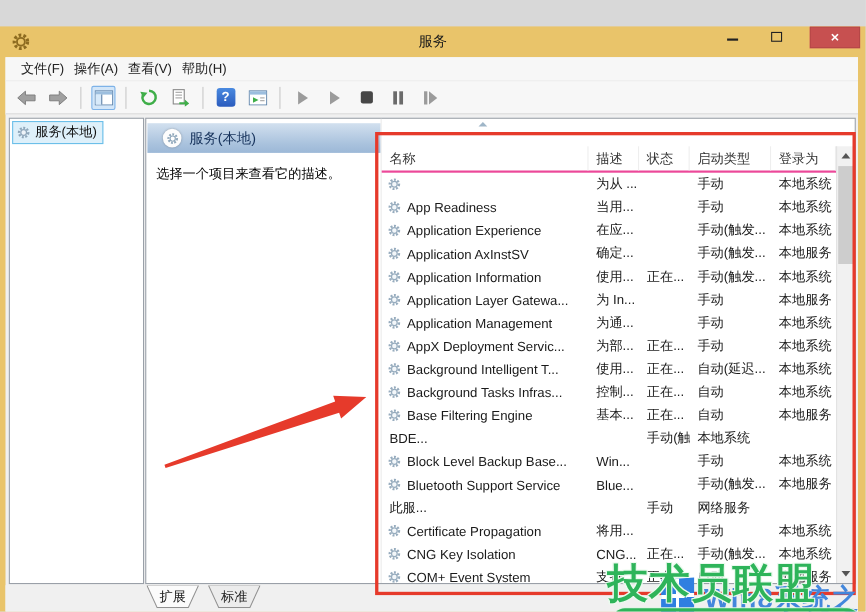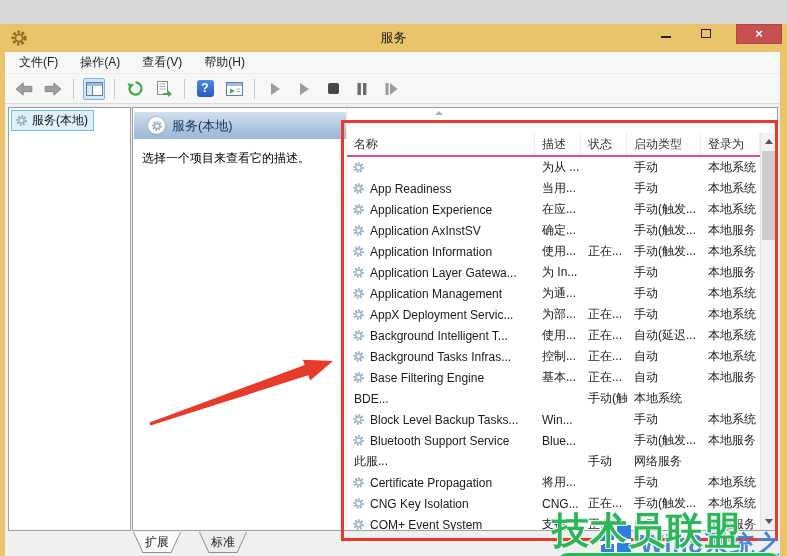--- a/index.html
+++ b/index.html
@@ -11,21 +11,21 @@
   .title-icon { position:absolute; left:10px; top:5px; width:18px; height:18px; }
   .win-title { position:absolute; left:0; right:0; top:0; height:28px; line-height:28px; text-align:center; font-size:13px; color:#1b1b1b; }
   .cap-btn { position:absolute; top:0; height:20px; text-align:center; cursor:default; }
   .btn-min { left:650px; width:32px; } .btn-max { left:690px; width:32px; }
   .btn-min .bar { display:inline-block; width:10px; height:2px; background:#222; margin-top:11px; }
   .btn-max .box { display:inline-block; width:10px; height:9px; border:1.5px solid #222; margin-top:5px; background:transparent; }
   .btn-close { left:736px; width:46px; background:#c75050; color:#fff; font-size:13px; line-height:19px; font-weight:bold; box-shadow:inset 0 0 0 1px #b34646; }
 
   
   .client { position:absolute; left:5px; top:28px; right:7px; bottom:8px; background:#f0f0f0; }
-  .menubar { position:absolute; top:0; left:0; right:0; height:22px; background:#f7f7f7; border-bottom:1px solid #ececec; display:flex; align-items:center; gap:22px; padding-left:14px; font-size:12px; color:#222; }
+  .menubar { position:absolute; top:0; left:0; right:0; height:22px; background:#f7f7f7; border-bottom:1px solid #ececec; display:flex; align-items:center; gap:9px; padding-left:14px; font-size:12px; color:#222; }
   .menu-item { cursor:default; }
   .toolbar { position:absolute; top:22px; left:0; right:0; height:30px; background:#f7f7f7; border-bottom:1px solid #d9d9d9; display:flex; align-items:center; padding-left:8px; gap:7px; }
   .tb-sep { width:1px; height:20px; background:#c9c9c9; margin:0 2px; }
   .tb-btn { width:22px; height:22px; display:flex; align-items:center; justify-content:center; }
   .tb-btn.selected { background:#d3e6f8; border:1px solid #7db2e8; border-radius:2px; }
   .help-box { width:17px; height:17px; background:linear-gradient(#4a8ae0,#2a5bbd); border-radius:3px; color:#fff; font-weight:bold; font-size:12px; text-align:center; line-height:17px; }
 
   
   .tree-panel { position:absolute; left:3px; top:55px; width:123px; height:424px; background:#fff; border:1px solid #9aa0a8; padding:2px; }
   .tree-item { display:inline-flex; align-items:center; gap:4px; font-size:12px; padding:1px 5px 1px 3px; background:#def0fa; border:1px solid #6cbfe9; color:#111; }
@@ -47,21 +47,21 @@
   .svc-name svg { flex:0 0 auto; }
   .vscroll { position:absolute; top:25px; right:0; bottom:0; width:17px; background:#f1f1f1; border-left:1px solid #e3e3e3; }
   .vs-btn { position:absolute; left:0; width:16px; height:17px; display:flex; align-items:center; justify-content:center; }
   .vs-up { top:0; } .vs-down { bottom:0; }
   .tri-up { width:0; height:0; border-left:4px solid transparent; border-right:4px solid transparent; border-bottom:5px solid #555; }
   .tri-down { width:0; height:0; border-left:4px solid transparent; border-right:4px solid transparent; border-top:5px solid #555; }
   .vs-thumb { position:absolute; left:1px; top:18px; width:14px; height:89px; background:#cdcdcd; }
 
   
   .status-strip { position:absolute; left:0; right:0; top:480px; height:40px; background:#f0f0f0; }
-  .tabs { position:absolute; left:128px; top:0; display:flex; gap:18px; }
+  .tabs { position:absolute; left:128px; top:0; display:flex; gap:8px; }
   .tab { position:relative; width:48px; height:21px; clip-path:polygon(0 0,100% 0,80% 100%,20% 100%); background:#8f8f8f; }
   .tab-inner { position:absolute; inset:0 1px 1px 1px; clip-path:polygon(0 0,100% 0,80% 100%,20% 100%); display:flex; align-items:center; justify-content:center; font-size:12px; color:#222; }
   .tab-active .tab-inner { background:#fbfbfb; }
   .tab-inactive .tab-inner { background:#ececec; }
 
   
   .annotation-rect { position:absolute; left:341px; top:96px; width:437px; height:421px; border:3px solid #e63a2b; z-index:50; pointer-events:none; }
   .arrow-svg { position:absolute; inset:0; z-index:51; pointer-events:none; }
   .wm-logo { position:absolute; left:601px; top:502px; width:30px; height:32px; z-index:60; transform:skewY(-4deg); background:linear-gradient(to right,transparent 44%,#fff 44%,#fff 55%,transparent 55%),linear-gradient(to bottom,transparent 44%,#fff 44%,#fff 55%,transparent 55%),#2f7fe0; }
   .wm-alt { position:absolute; left:640px; top:504px; z-index:60; font-size:25px; font-weight:bold; color:#4387dc; letter-spacing:1px; }
@@ -365,21 +365,21 @@
     <div>手动(触发...</div>
     <div>本地系统</div>
   </div>
 
   <div class="svc-row">
     <div class="svc-name">
       <svg width="13" height="13" viewBox="0 0 16 16">
                   <circle cx="8" cy="8" r="5.2" fill="none" stroke="#97acbe" stroke-width="2.6" stroke-dasharray="2.2 1.7"></circle>
                   <circle cx="8" cy="8" r="3.2" fill="#f3f7fa" stroke="#97acbe" stroke-width="1.4"></circle>
                 </svg>
-      <span>Block Level Backup Tasks...</span>
+      <span>Block Level Backup Base...</span>
     </div>
     <div>Win...</div>
     <div></div>
     <div>手动</div>
     <div>本地系统</div>
   </div>
 
   <div class="svc-row">
     <div class="svc-name">
       <svg width="13" height="13" viewBox="0 0 16 16">

